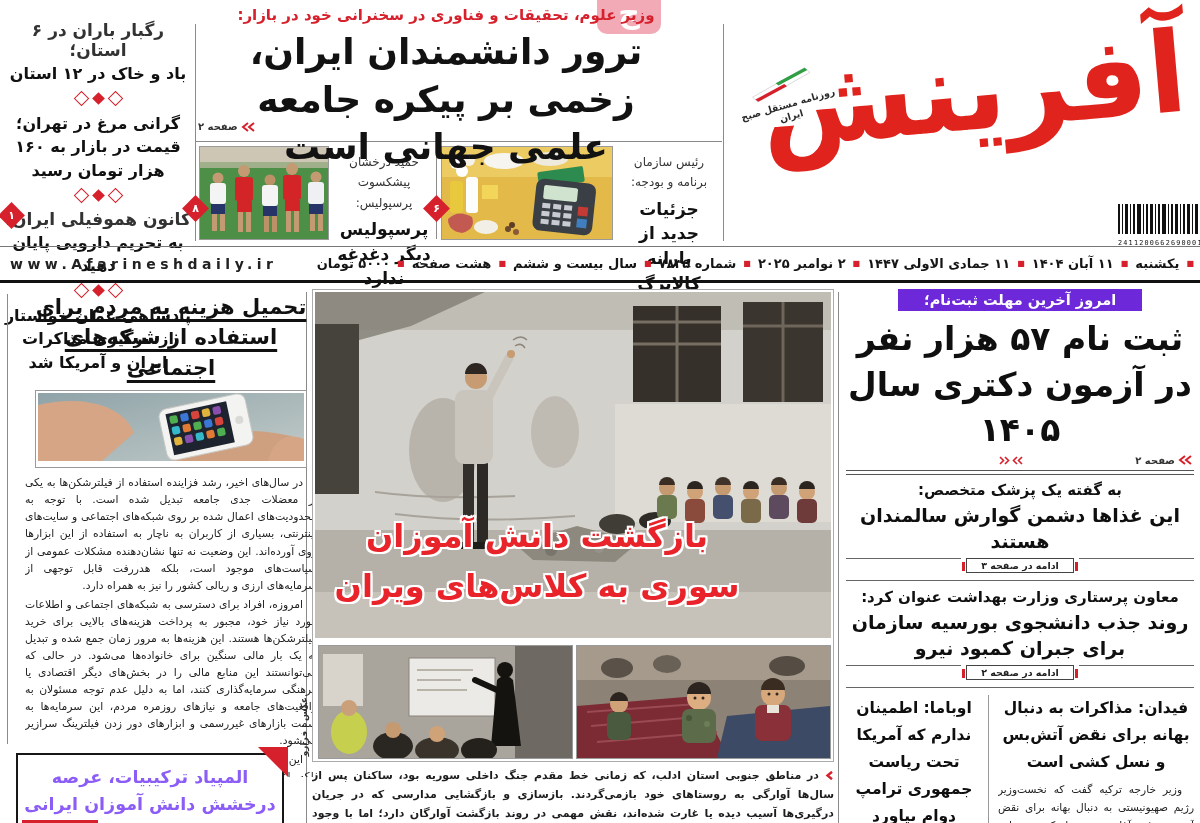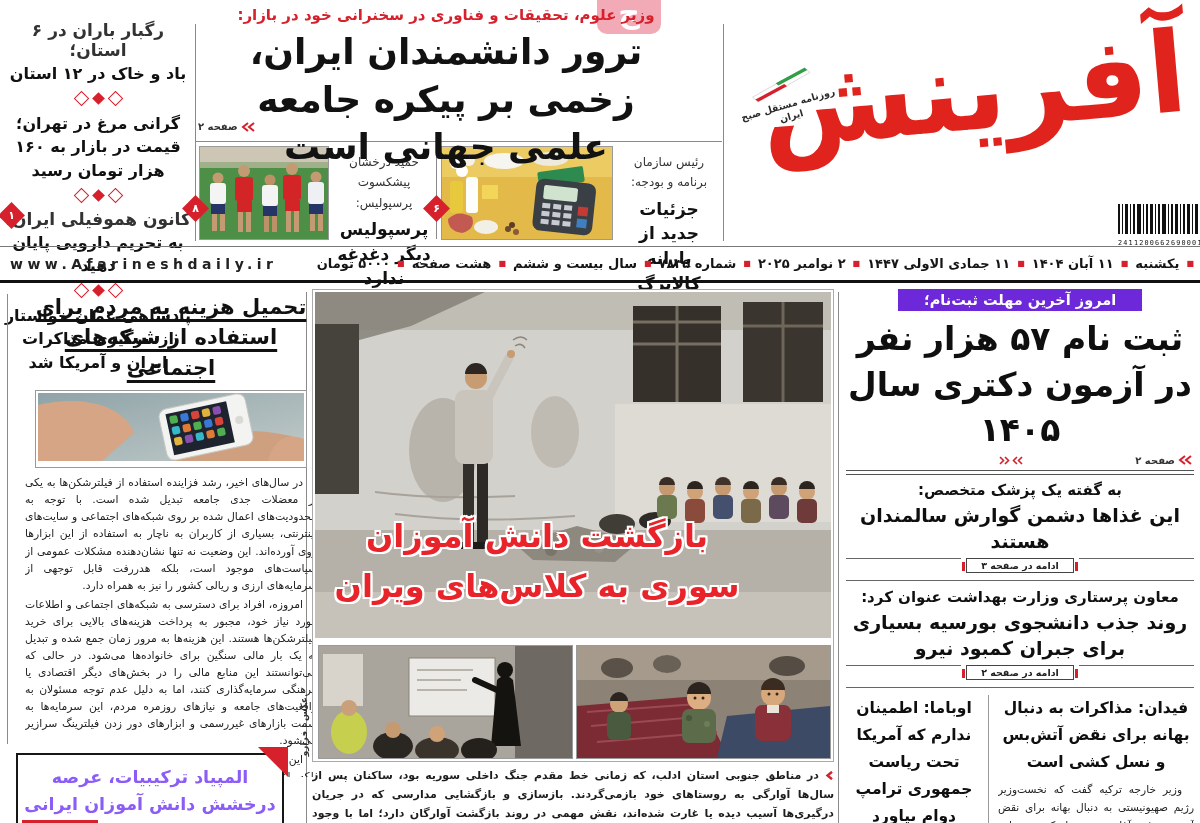--- a/index.html
+++ b/index.html
@@ -558,21 +558,21 @@
     <div class="sec-k">به گفته یک پزشک متخصص:</div>
     <div class="sec-t">این غذاها دشمن گوارش سالمندان هستند</div>
     <div class="cont">
       <span class="ln"></span>
         <span class="cbox">ادامه در صفحه ۳</span>
         <span class="ln"></span>
     </div>
     <div class="srule"></div>
 
     <div class="sec-k">معاون پرستاری وزارت بهداشت عنوان کرد:</div>
-    <div class="sec-t">روند جذب دانشجوی بورسیه بسیاری برای جبران کمبود نیرو</div>
+    <div class="sec-t">روند جذب دانشجوی بورسیه سازمان برای جبران کمبود نیرو</div>
     <div class="cont">
       <span class="ln"></span>
         <span class="cbox">ادامه در صفحه ۲</span>
         <span class="ln"></span>
     </div>
     <div class="srule"></div>
 
     <div class="subcols">
       <article class="subcol first">
         <div class="st">فیدان: مذاکرات به دنبال بهانه برای نقض آتش‌بس و نسل کشی است</div>

